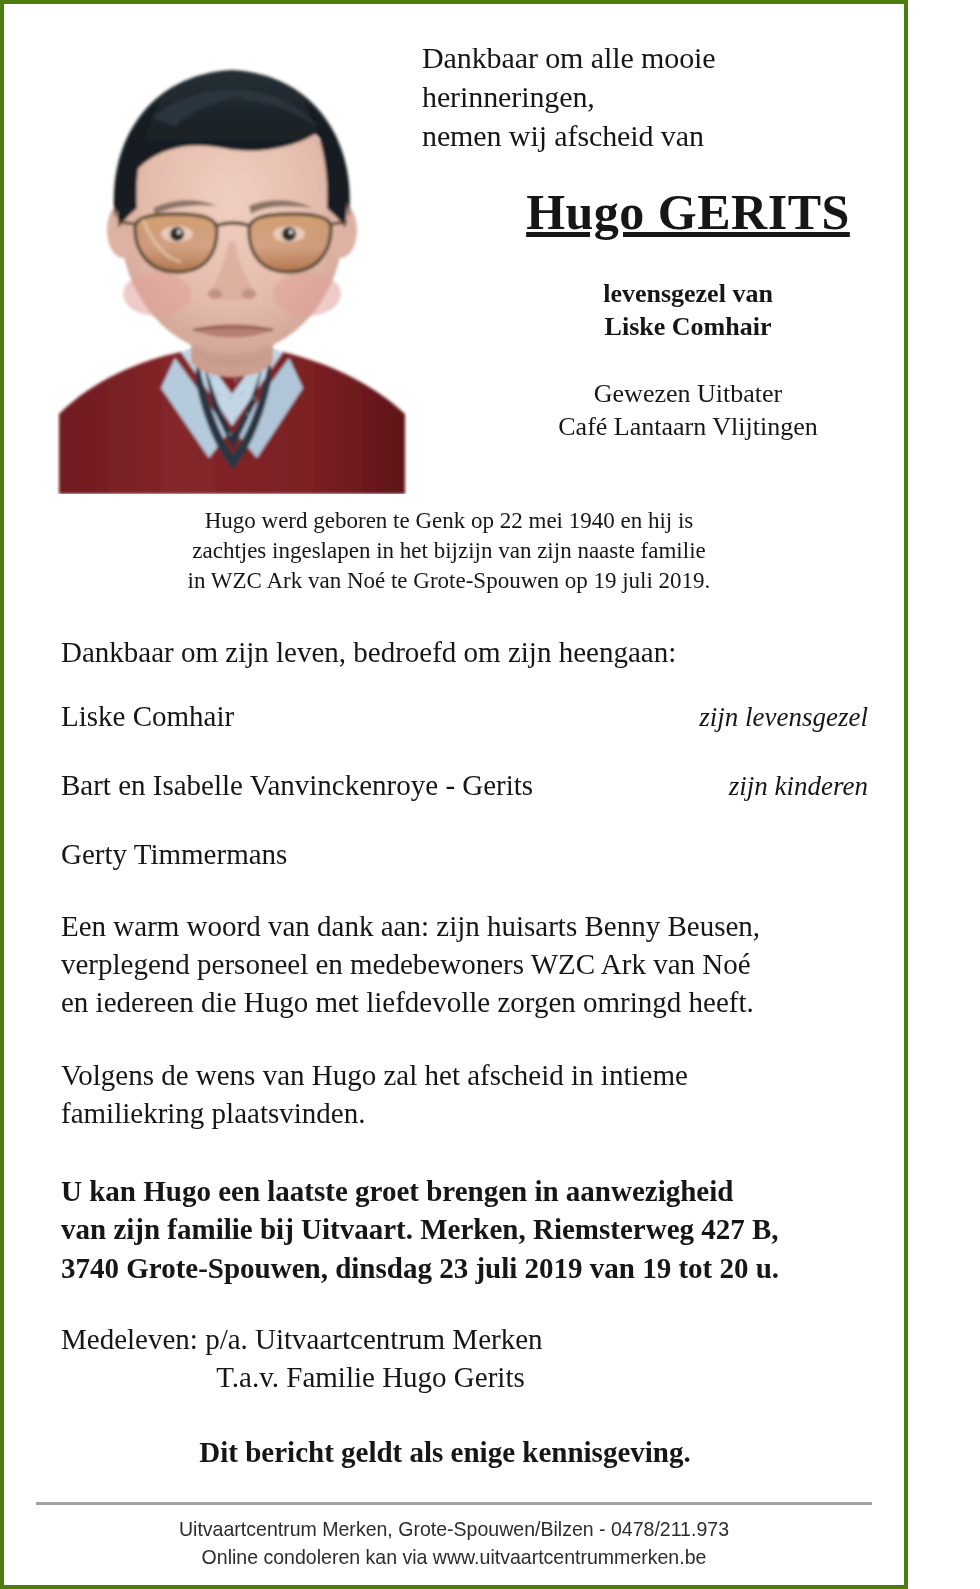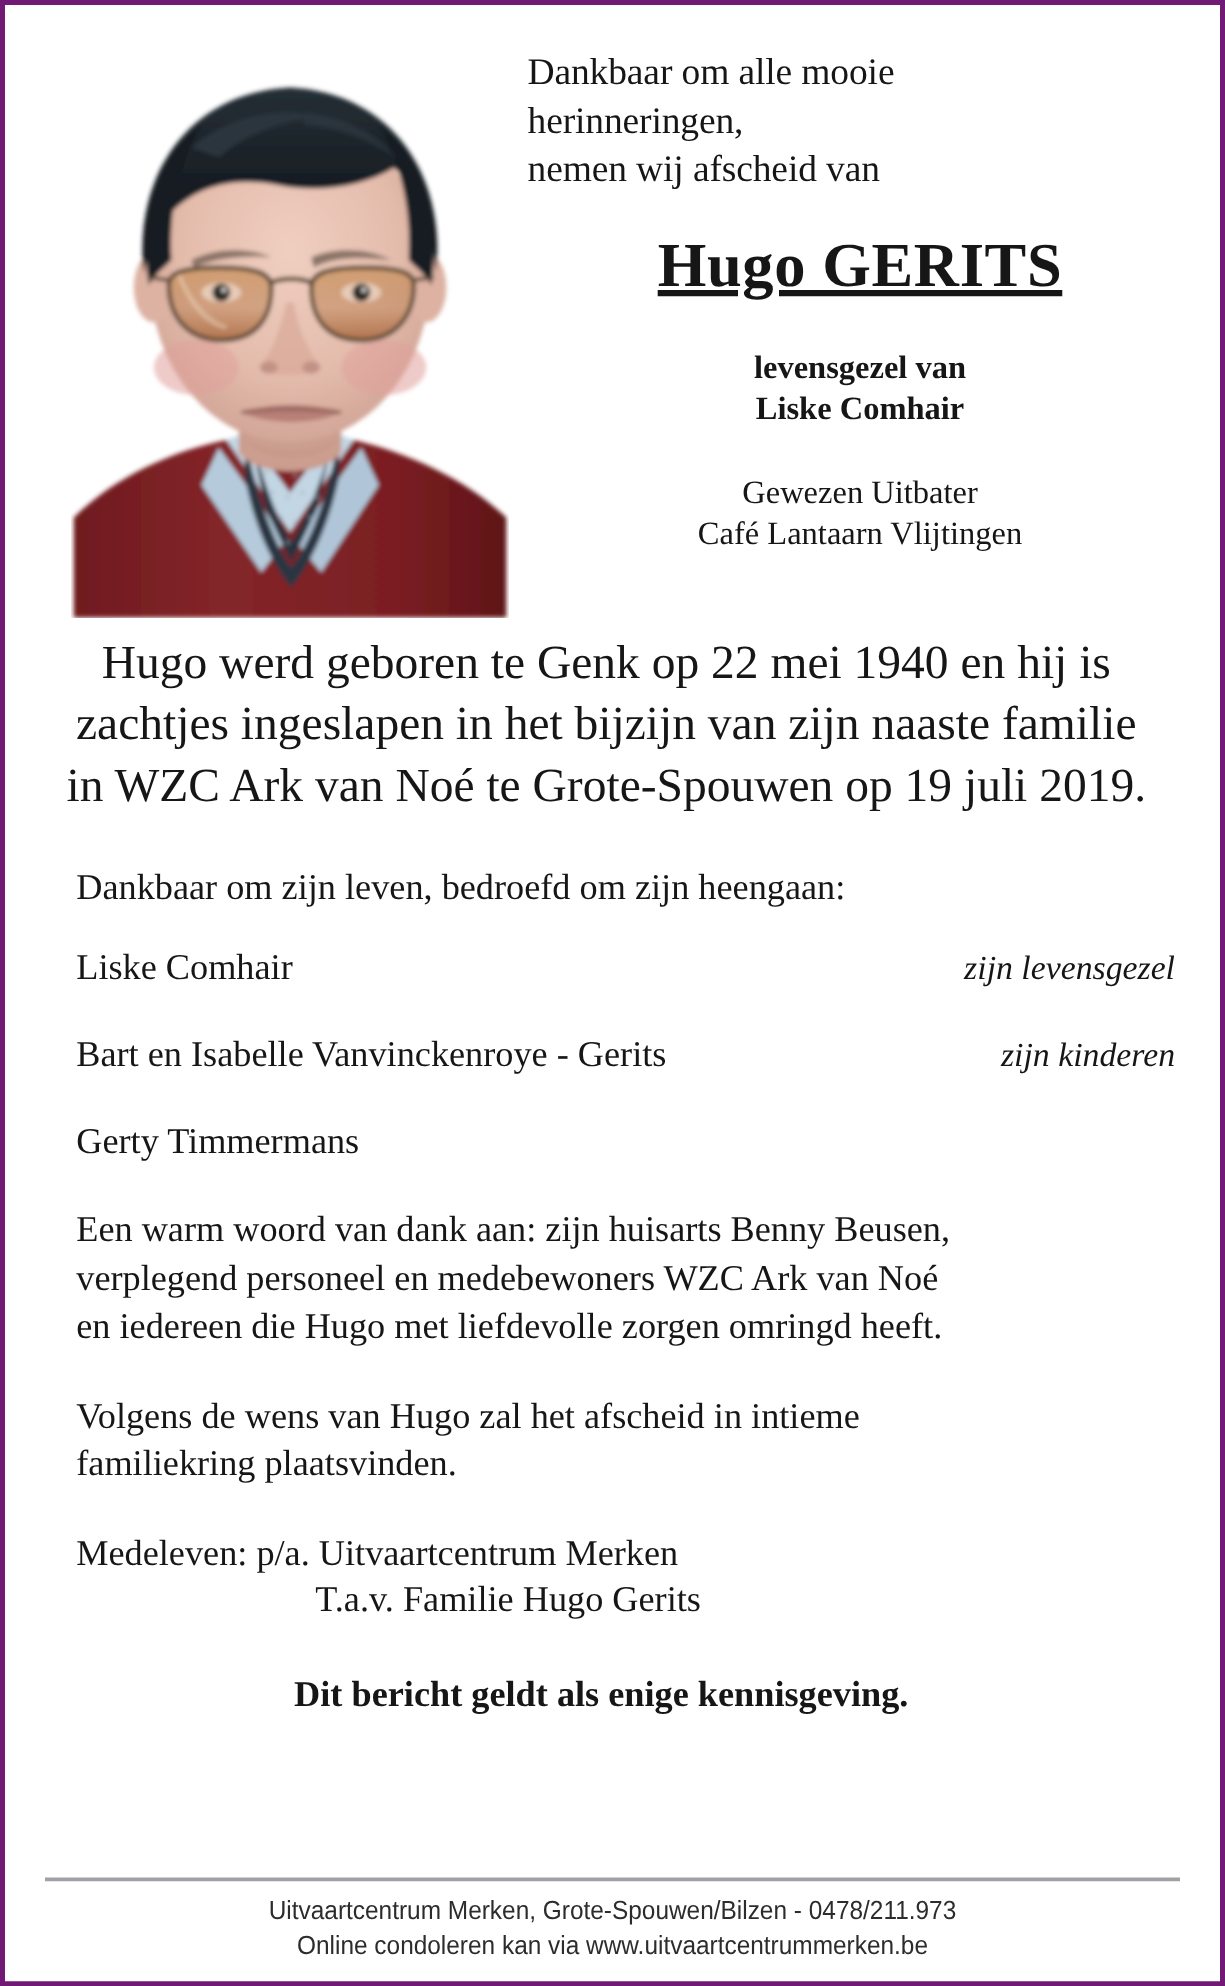--- a/index.html
+++ b/index.html
@@ -7,25 +7,25 @@
     padding: 0;
     background: #ffffff;
   }
   body {
     font-family: "Liberation Serif", "DejaVu Serif", serif;
     color: #161616;
   }
 
   .card {
     position: relative;
-    width: 980px;
+    width: 908px;
     height: 1589px;
     box-sizing: border-box;
     background: #ffffff;
-    border: 4px solid #701a75;
+    border: 4px solid #4d7c0f;
     overflow: hidden;
   }
 
   
   .top-area {
     position: relative;
     height: 480px;
   }
 
   .portrait {
@@ -79,21 +79,21 @@
     margin-top: 35px;
   }
 
   
   .body-area {
     padding: 0 34px 0 24px;
   }
 
   .bio {
     text-align: center;
-    font-size: 38px;
+    font-size: 23px;
     line-height: 1.30;
     margin-top: 22px;
   }
   .bio div { white-space: nowrap; }
 
   .lead-in {
     font-size: 29px;
     margin-top: 40px;
     padding-left: 33px;
   }
@@ -366,20 +366,25 @@
       <div>Een warm woord van dank aan: zijn huisarts Benny Beusen,</div>
       <div>verplegend personeel en medebewoners WZC Ark van Noé</div>
       <div>en iedereen die Hugo met liefdevolle zorgen omringd heeft.</div>
     </div>
 
     <div class="para">
       <div>Volgens de wens van Hugo zal het afscheid in intieme</div>
       <div>familiekring plaatsvinden.</div>
     </div>
 
+    <div class="para para-bold">
+      <div>U kan Hugo een laatste groet brengen in aanwezigheid</div>
+      <div>van zijn familie bij Uitvaart. Merken, Riemsterweg 427 B,</div>
+      <div>3740 Grote-Spouwen, dinsdag 23 juli 2019 van 19 tot 20 u.</div>
+    </div>
 
     <div class="medeleven">
       <span class="ml1">Medeleven: p/a. Uitvaartcentrum Merken</span>
       <span class="ml2">T.a.v. Familie Hugo Gerits</span>
     </div>
 
     <div class="final-note">Dit bericht geldt als enige kennisgeving.</div>
   </div>
 
   <div class="footer">

